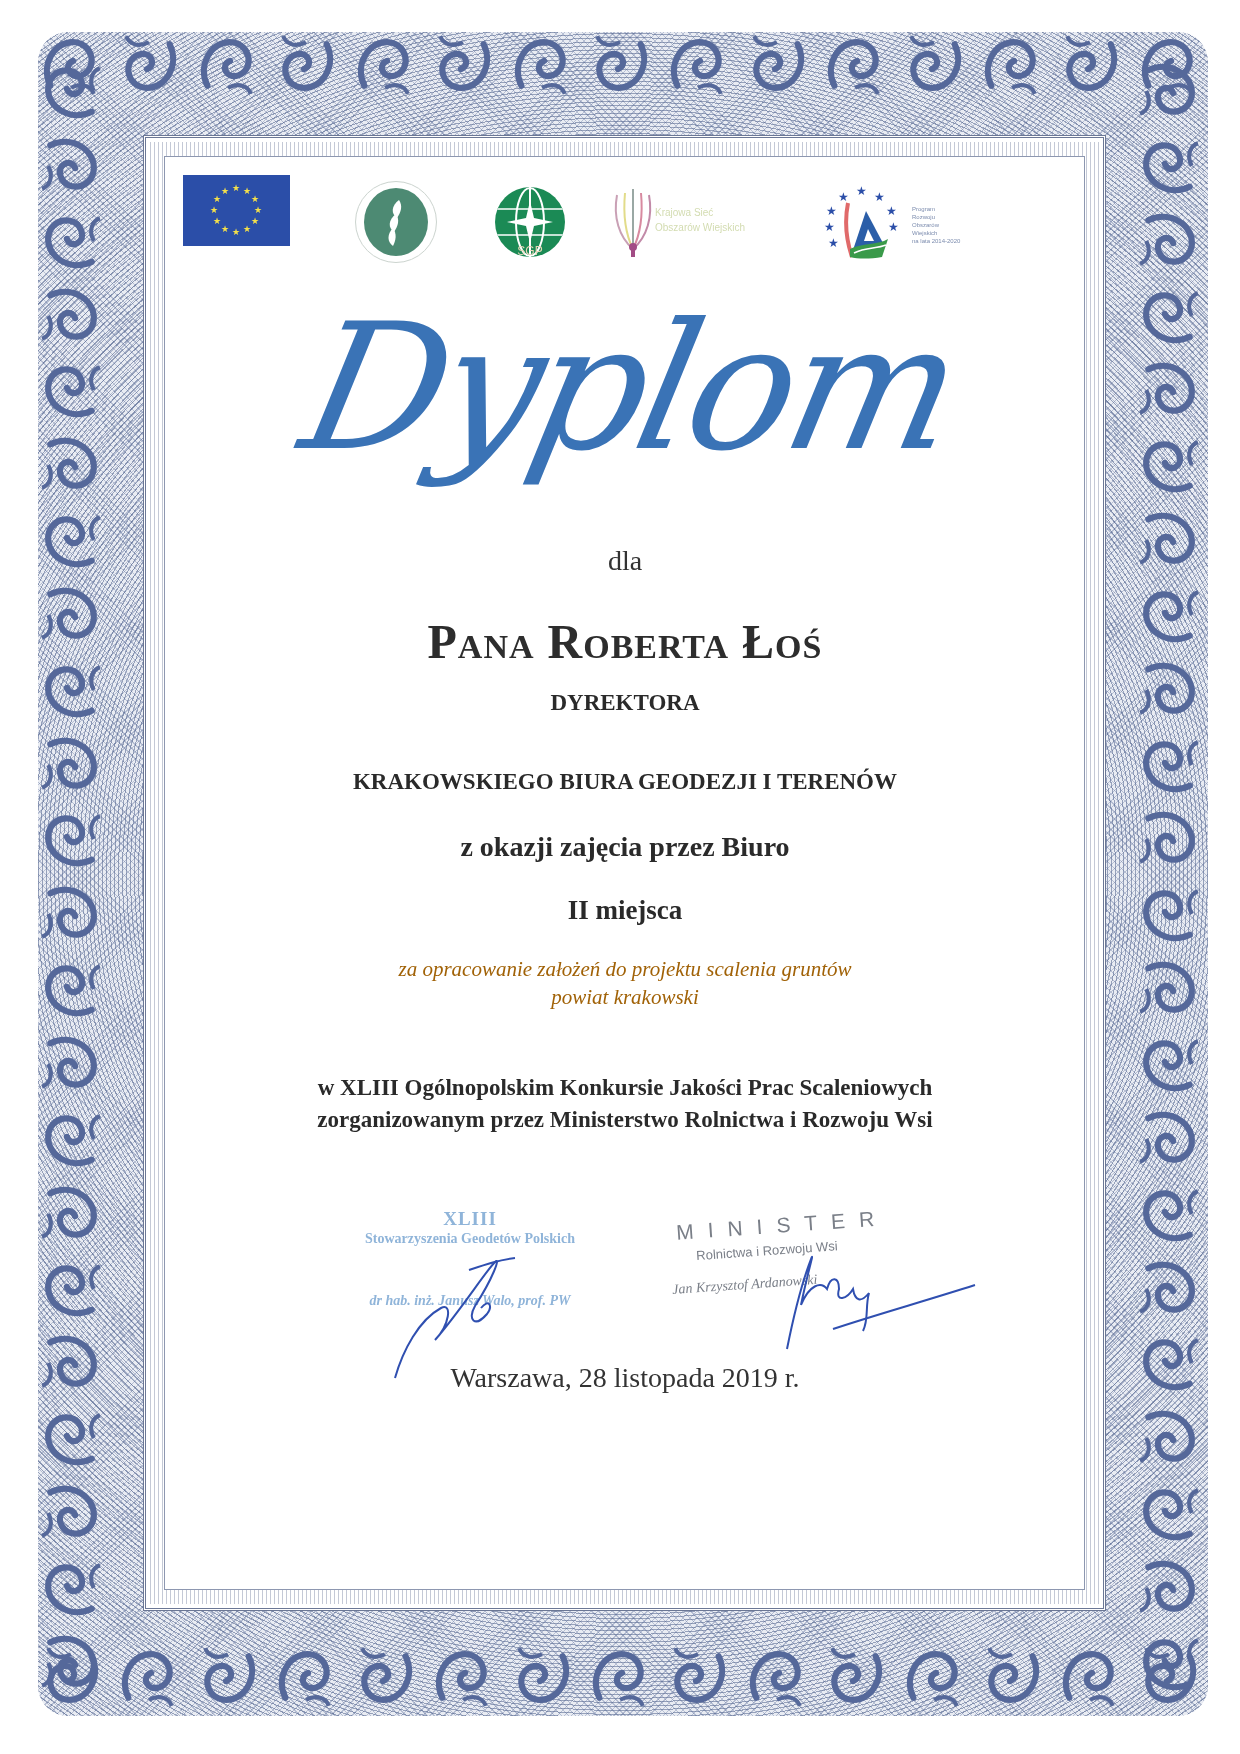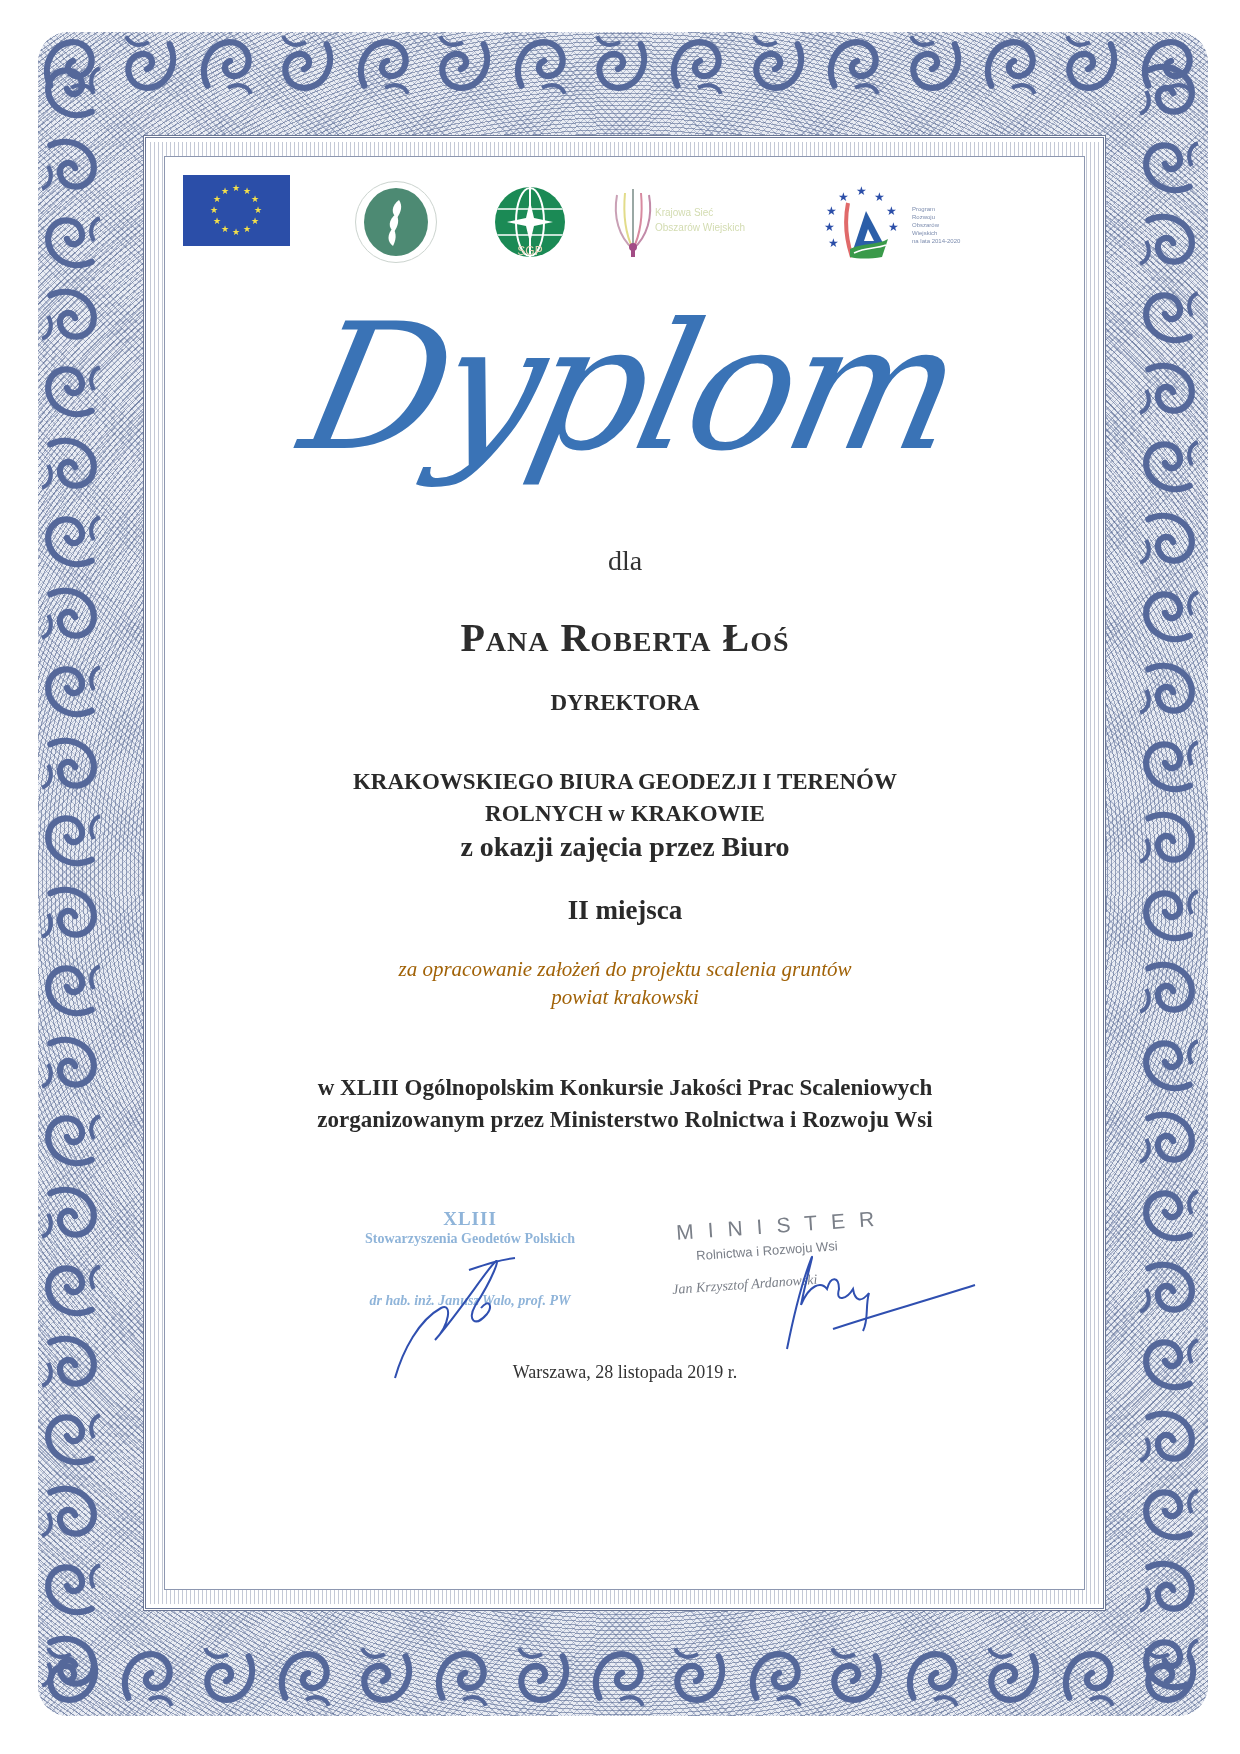--- a/index.html
+++ b/index.html
@@ -49,39 +49,39 @@
   .logo-globe { left:495px; top:12px; width:70px; height:70px; border-radius:50%; background:#1b8a55; overflow:hidden; }
   .logo-ksow { left:605px; top:12px; width:200px; height:70px; }
   .ksow-text { position:absolute; left:50px; top:18px; color:#d3dcb1; font-family:"Liberation Sans", sans-serif; font-size:10px; line-height:15px; }
   .logo-prow { left:822px; top:8px; width:140px; height:80px; }
   .prow-text { position:absolute; left:90px; top:22px; font-family:"Liberation Sans", sans-serif; font-size:6px; line-height:8px; color:#7c8cae; }
 
   
   .title { position:absolute; left:300px; top:300px; width:660px; text-align:center; font-family:"DejaVu Serif", serif; font-style:italic; font-size:175px; color:#3a73b6; letter-spacing:-6px; line-height:1; transform:skewX(-12deg); }
   .center { position:absolute; left:170px; width:910px; text-align:center; }
   .dla { top:545px; font-size:28px; color:#333; }
-  .recipient { top:614px; font-size:40px; font-weight:bold; color:#2d2d2d; font-variant:small-caps; letter-spacing:1px; }
+  .recipient { top:614px; font-size:48px; font-weight:bold; color:#2d2d2d; font-variant:small-caps; letter-spacing:1px; }
   .role { top:690px; font-size:23px; font-weight:bold; }
   .institution { top:766px; font-size:23px; font-weight:bold; line-height:32px;text-align:center; }
   .occasion { top:831px; font-size:28px; font-weight:bold; }
   .place { top:895px; font-size:27px; font-weight:bold; }
   .reason { top:955px; font-size:21px; font-style:italic; line-height:28px; color:#a16207; }
   .contest { top:1072px; font-size:23px; font-weight:bold; line-height:32px; }
 
   
   .sig-left { position:absolute; left:320px; top:1208px; width:300px; text-align:center; color:#8fb4d9; }
   .sig-left .t1 { font-size:19px; font-weight:bold; letter-spacing:1px; }
   .sig-left .t2 { font-size:14px; font-weight:bold; margin-top:1px; }
   .sig-left .t3 { font-size:14px; font-weight:bold; font-style:italic; margin-top:46px; }
   .sig-right { position:absolute; left:668px; top:1212px; width:260px; color:#7a7f88; font-family:"Liberation Sans", sans-serif; }
   .sig-right .t1 { font-size:21px; letter-spacing:14px; transform:rotate(-4deg); margin-left:8px; }
   .sig-right .t2 { font-size:13px; margin-left:28px; margin-top:4px; transform:rotate(-4deg); }
   .sig-right .t3 { font-size:14px; font-style:italic; font-family:"Liberation Serif", serif; margin-left:4px; margin-top:18px; transform:rotate(-4deg); }
   .scribble { position:absolute; pointer-events:none; }
-  .date { top:1362px; font-size:18px; color:#333;text-align:center; }
+  .date { top:1362px; font-size:28px; color:#333;text-align:center; }
 </style>
 </head>
 <body>
 
 <div class="border-outer"></div>
 
 <div class="scroll-row top" id="sr-top">
     <div class="curl" style="transform: rotate(0deg);"><svg viewBox="0 0 60 60">
         <path d="M10 50 C0 30 14 6 34 8 C52 10 56 34 40 40 C28 44 22 30 32 26" stroke="#55689a" stroke-width="6" fill="none" stroke-linecap="round"></path>
         <path d="M30 52 C42 46 50 52 52 58" stroke="#55689a" stroke-width="4" fill="none"></path>
@@ -472,21 +472,20 @@
   </div>
 </div>
 
 <div class="title">Dyplom</div>
 
 <div class="center dla">dla</div>
 <div class="center recipient">Pana Roberta Łoś</div>
 <div class="center role">DYREKTORA</div>
 <div class="center institution">
   <div>KRAKOWSKIEGO BIURA GEODEZJI I TERENÓW</div>
-  <div>ROLNYCH w KRAKOWIE</div>
 </div>
 <div class="center occasion">z okazji zajęcia przez Biuro</div>
 <div class="center place">II miejsca</div>
 <div class="center reason">
   <div>za opracowanie założeń do projektu scalenia gruntów</div>
   <div>powiat krakowski</div>
 </div>
 <div class="center contest">
   <div>w XLIII Ogólnopolskim Konkursie Jakości Prac Scaleniowych</div>
   <div>zorganizowanym przez Ministerstwo Rolnictwa i Rozwoju Wsi</div>

